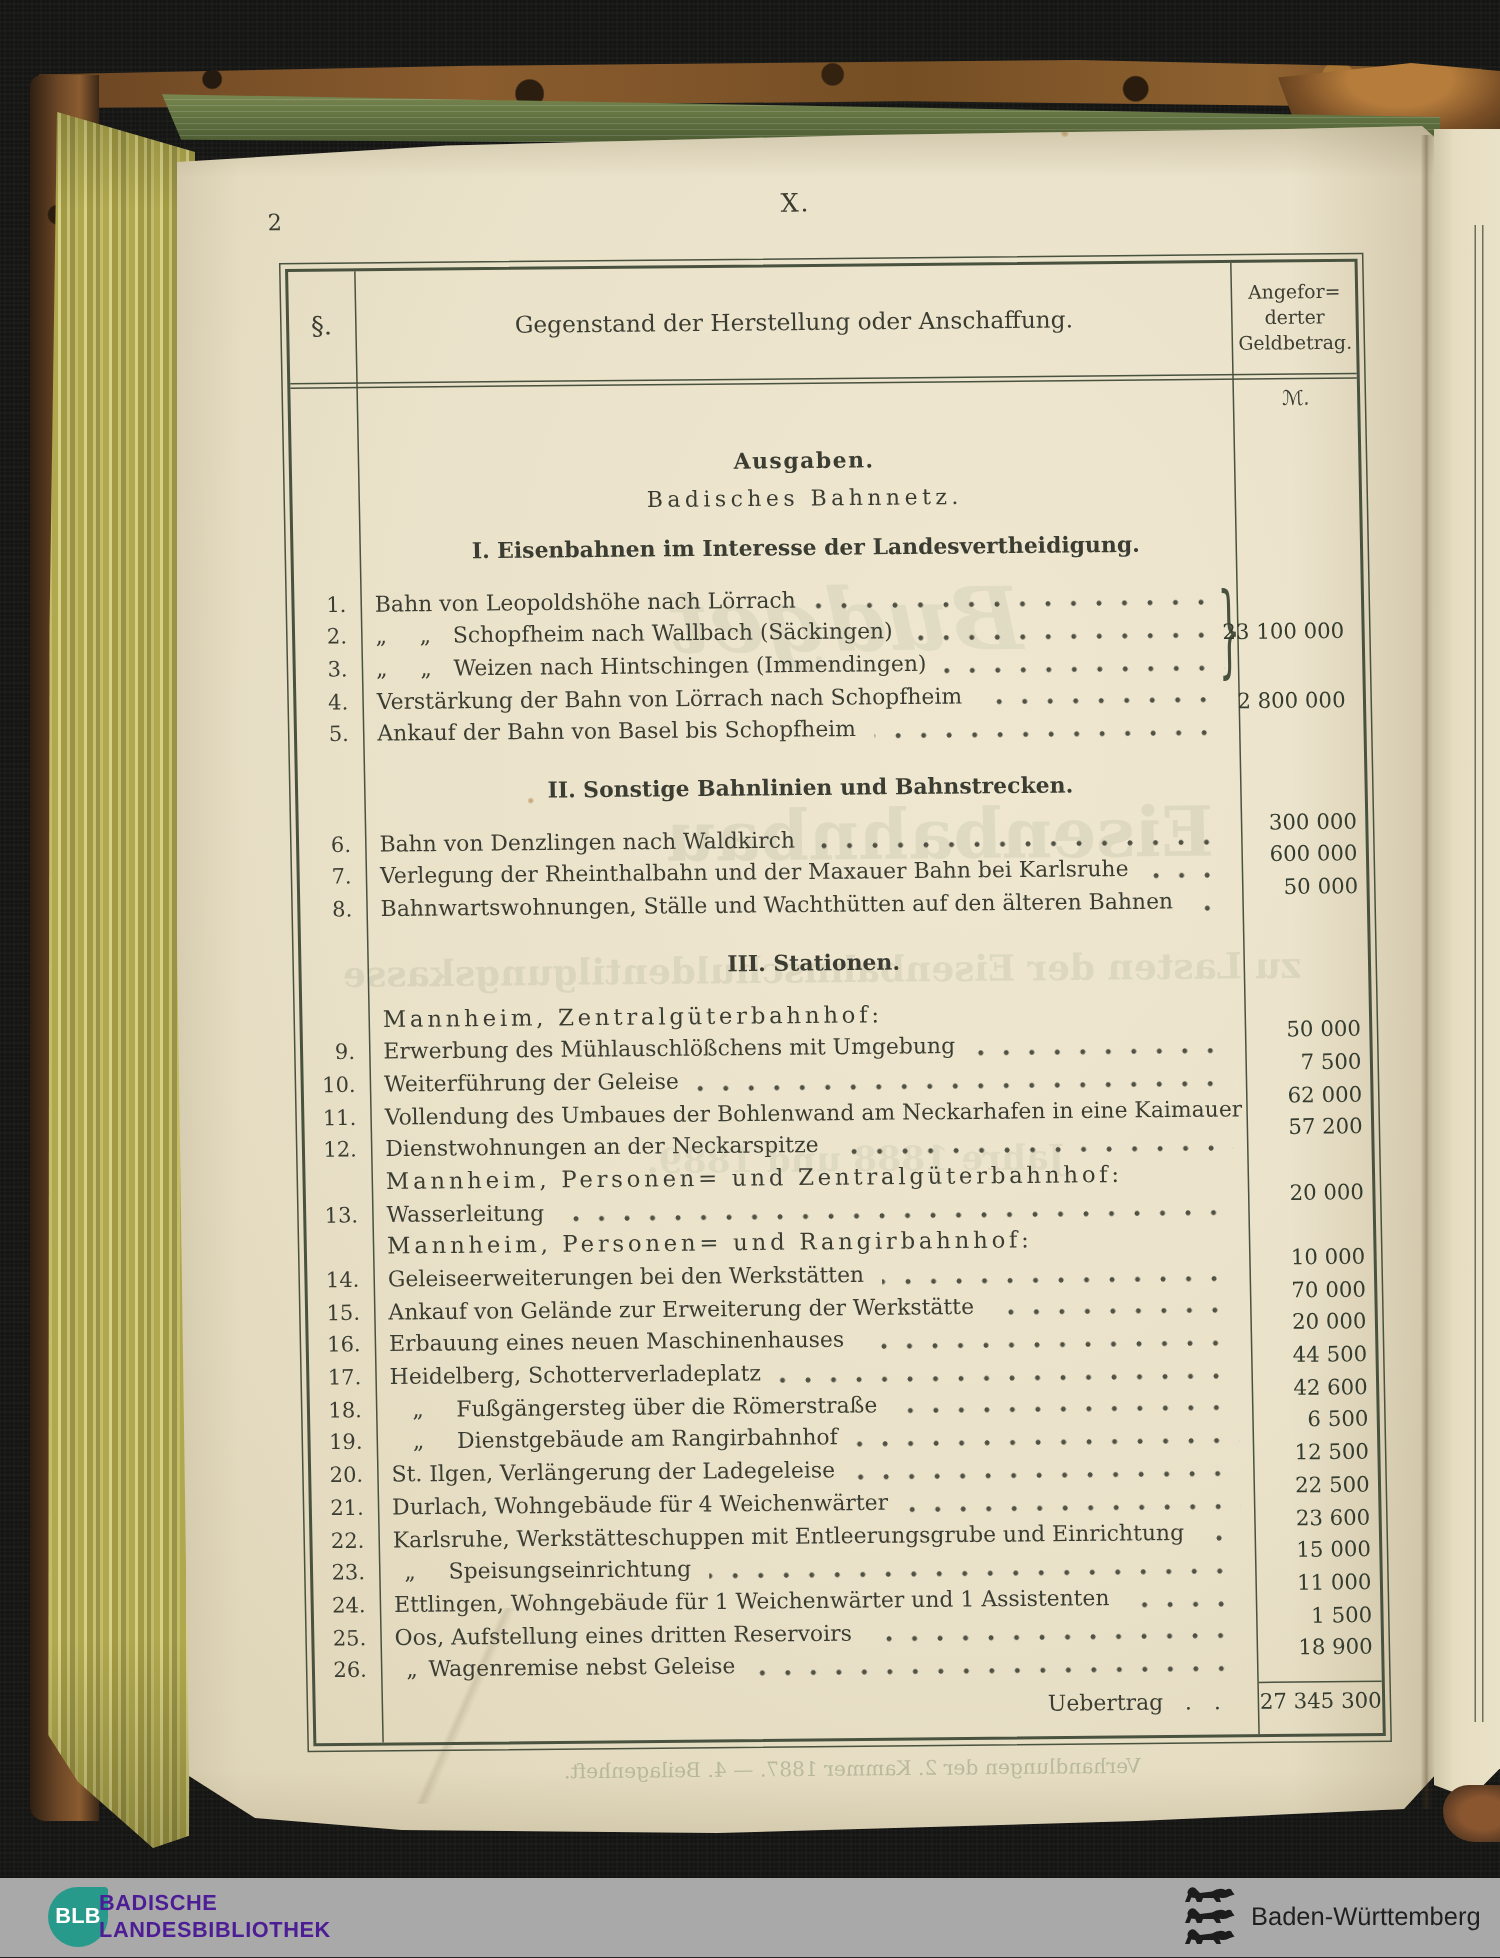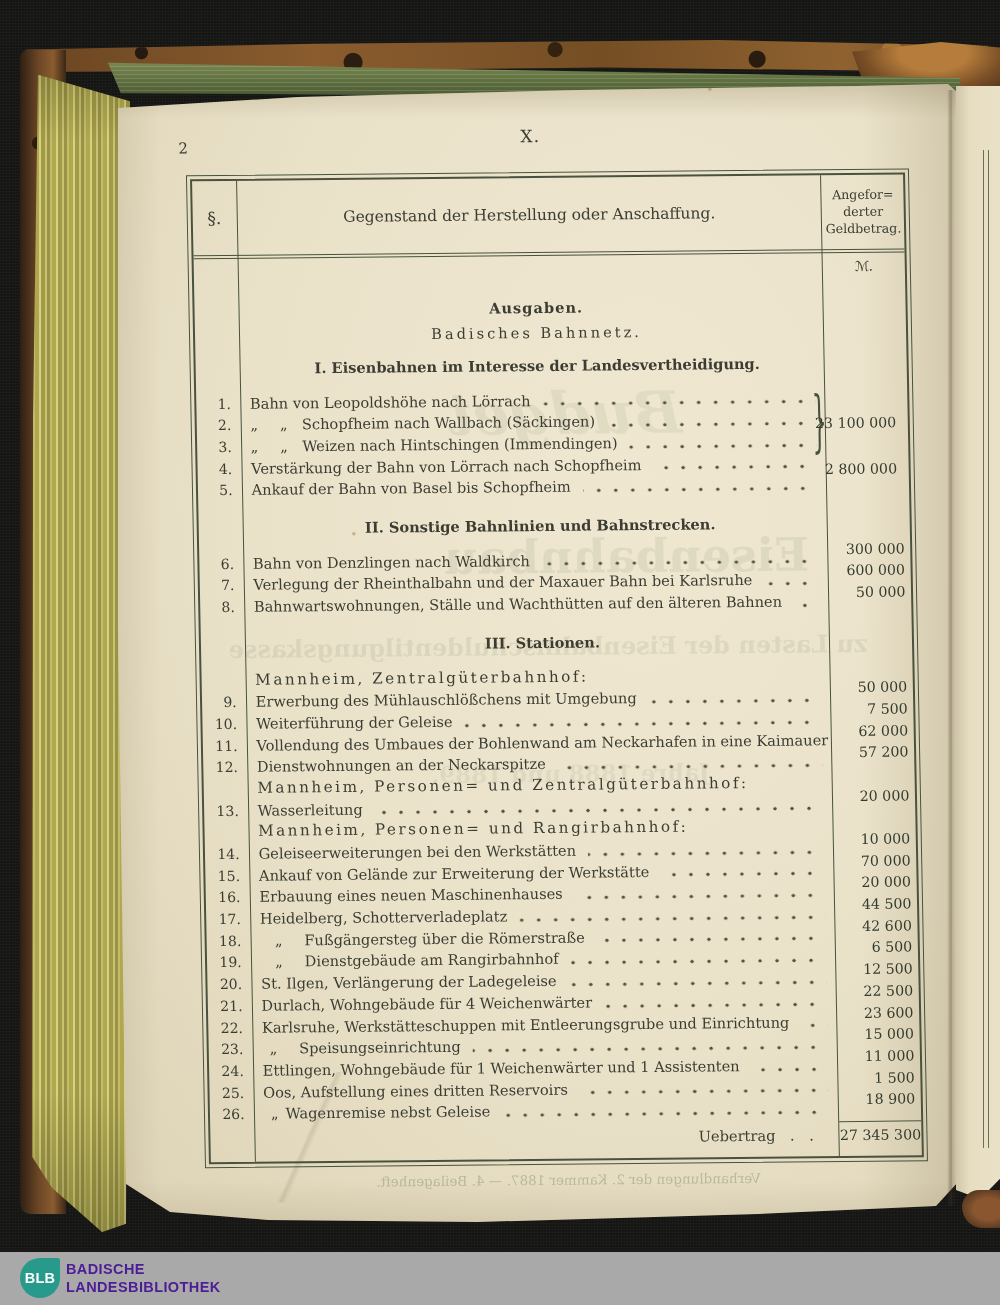--- a/index.html
+++ b/index.html
@@ -105,21 +105,21 @@
   .next-page{position:absolute;left:956px;top:86px;width:44px;height:1122px;
     clip-path:polygon(0 0,100% 0,100% 97.4%,55% 99.2%,0 98.4%);
     background:linear-gradient(90deg,#cfc5a8,#e6ddc1 30%,#eae2c8);}
   .np-line{position:absolute;top:64px;bottom:60px;width:1.2px;background:var(--ink);opacity:.8;}
   .np-line.a{left:27px;} .np-line.b{left:32px;}
   .corner-leather{position:absolute;left:962px;top:1190px;width:38px;height:38px;border-radius:45% 0 0 55%;
     background:radial-gradient(ellipse at 70% 50%,#8a5630 0 40%,#5a3a22 75%,#30200f);}
   
   .footer{position:absolute;left:0;right:0;bottom:0;height:53px;background:#a9a9a9;
     font-family:"Liberation Sans","DejaVu Sans",sans-serif;}
-  .blb{position:absolute;left:20px;top:6px;width:40px;height:40px;background:#279a8c;
+  .blb{position:absolute;left:32px;top:6px;width:40px;height:40px;background:#279a8c;
     border-radius:50% 6% 50% 50%;color:#fff;font-weight:bold;font-size:14.5px;
     display:flex;align-items:center;justify-content:center;letter-spacing:.2px;}
   .org{position:absolute;left:66px;top:8px;color:#4c1d95;font-weight:bold;font-size:14.5px;
     line-height:18px;letter-spacing:.4px;}
   .state{position:absolute;left:788px;top:6px;display:flex;align-items:center;gap:10px;height:40px;}
   .state svg{display:block;}
   .state .nm{color:#1f1f1f;font-size:17px;}
 </style>
 </head>
 <body>
@@ -500,14 +500,24 @@
     <div class="np-line b"></div>
   </div>
   <div class="corner-leather"></div>
 
   <div class="footer">
     <div class="blb">BLB</div>
     <div class="org">
       <div>BADISCHE</div>
       <div>LANDESBIBLIOTHEK</div>
     </div>
+    <div class="state">
+      <svg width="36" height="42" viewBox="0 0 36 42">
+        <g fill="#1c1c1c">
+          <path d="M2 11 L4 6 Q3 4 5 2 Q8 0 10 3 L12 5 L20 4 Q25 1 29 3 Q33 1 33.5 4 L35 6 L31.5 7.2 Q29 9 25 8 L26 11 L23 11 L21 8.3 L14 8.3 L13 11 L10 11 L8.8 8.3 L6.2 8 L5 11 Z"></path>
+          <path transform="translate(0,14)" d="M2 11 L4 6 Q3 4 5 2 Q8 0 10 3 L12 5 L20 4 Q25 1 29 3 Q33 1 33.5 4 L35 6 L31.5 7.2 Q29 9 25 8 L26 11 L23 11 L21 8.3 L14 8.3 L13 11 L10 11 L8.8 8.3 L6.2 8 L5 11 Z"></path>
+          <path transform="translate(0,28)" d="M2 11 L4 6 Q3 4 5 2 Q8 0 10 3 L12 5 L20 4 Q25 1 29 3 Q33 1 33.5 4 L35 6 L31.5 7.2 Q29 9 25 8 L26 11 L23 11 L21 8.3 L14 8.3 L13 11 L10 11 L8.8 8.3 L6.2 8 L5 11 Z"></path>
+        </g>
+      </svg>
+      <span class="nm">Baden-Württemberg</span>
+    </div>
   </div>
 </div>
 
 </body></html>

